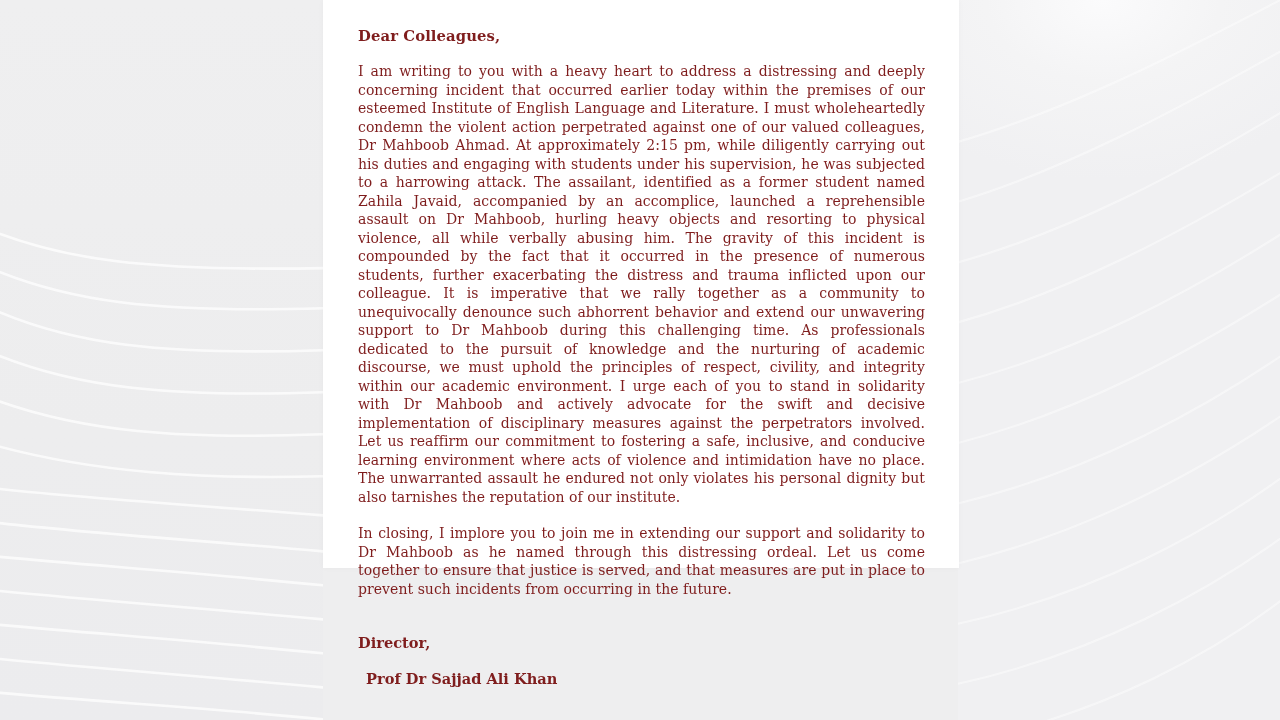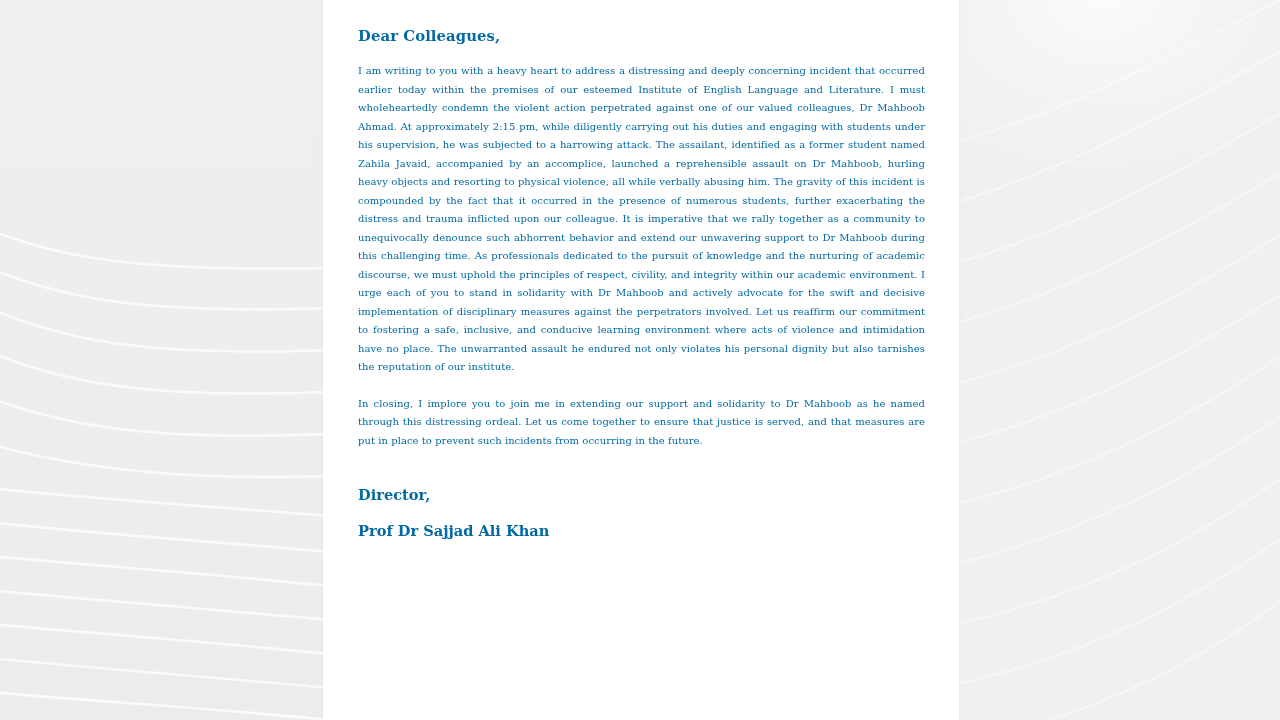--- a/index.html
+++ b/index.html
@@ -36,48 +36,48 @@
     position: absolute;
     left: 0;
     top: 0;
     display: block;
   }
   .document-page {
     position: absolute;
     left: 323px;
     top: 0;
     width: 636px;
-    height: 720px;
+    height: 568px;
     background: #ffffff;
     box-sizing: border-box;
     padding: 27px 34px 0 35px;
-    color: #0369a1;
+    color: #7f1d1d;
     box-shadow: 0 0 6px rgba(0,0,0,0.03);
   }
   .salutation {
     margin: 0 0 18px 0;
     font-size: 14.8px;
     font-weight: bold;
     letter-spacing: 0.1px;
   }
   .body-para {
     margin: 0 0 18px 0;
-    font-size: 10px;
+    font-size: 14px;
     line-height: 18.5px;
     text-align: justify;
     text-justify: inter-word;
     letter-spacing: 0.05px;
   }
   .closing {
     margin: 36px 0 20px 0;
     font-size: 14.6px;
     font-weight: bold;
   }
   .signature p {
-    margin: 0;
+    margin: 8px;
     font-size: 14.6px;
     font-weight: bold;
     line-height: 16px;
   }
 </style>
 </head>
 <body>
 
 <div class="stage">
 

